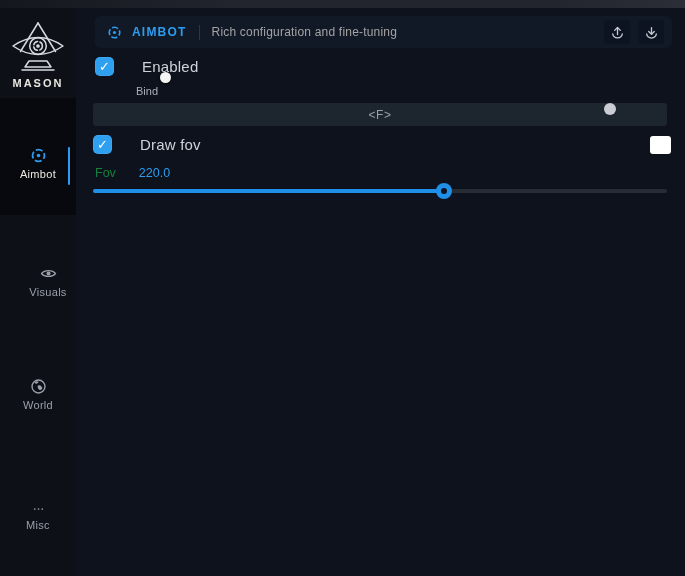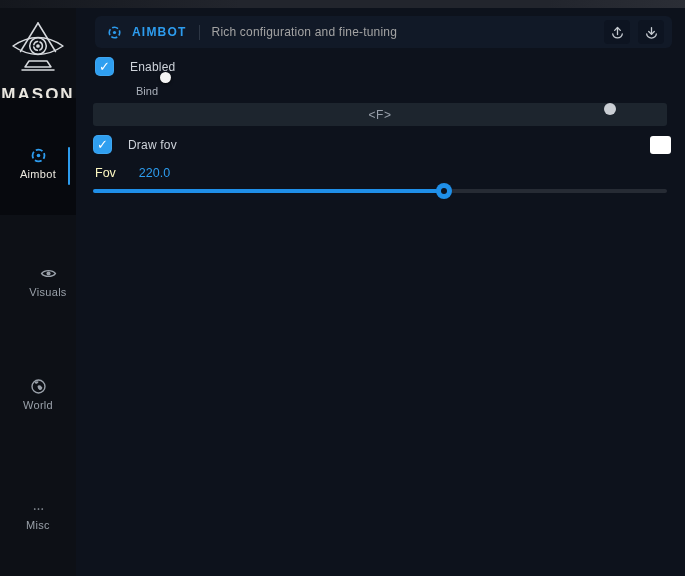--- a/index.html
+++ b/index.html
@@ -8,21 +8,21 @@
   .app { position:absolute; inset:0; width:685px; height:576px; background:#0d121c; }
 
   
   .top-strip { position:absolute; left:0; top:0; width:685px; height:8px;
     background:linear-gradient(90deg,#14171d 0%, #22252d 35%, #22252d 80%, #2b2e36 100%); }
 
   
   .sidebar { position:absolute; left:0; top:8px; width:76px; height:568px; background:#0d1016; }
   .brand { position:absolute; left:0; top:12px; width:76px; text-align:center; }
   .brand svg { display:block; margin:0 auto; }
-  .brand-label { margin-top:11px; font-size:17px; font-weight:bold; letter-spacing:2px; color:#e9e6df; }
+  .brand-label { margin-top:3px; font-size:11px; font-weight:bold; letter-spacing:2px; color:#e9e6df; }
 
   .nav-item { position:absolute; left:0; width:76px; text-align:center; cursor:pointer; }
   .nav-item .ni-icon { display:block; margin:0 auto 4px auto; width:17px; height:17px; color:#9aa1aa; }
   .nav-item .ni-label { font-size:11px; color:#99a0a9; letter-spacing:.3px; }
   .nav-item.active { background:#07090e; height:117px; top:90px; padding-top:49px; }
   .nav-item.active .ni-icon { color:#2d9cee; }
   .nav-item.active .ni-label { color:#ece8df; }
   .accent-bar { position:absolute; right:6px; top:49px; width:2px; height:38px; background:#2d9cee; border-radius:1px; }
 
   
@@ -33,32 +33,32 @@
   .hdr-subtitle { color:#a3a3a3; font-size:12px; letter-spacing:.2px; }
   .hdr-spacer { flex:1; }
   .icon-btn { width:26px; height:24px; border-radius:4px; background:#0d1421; display:flex;
     align-items:center; justify-content:center; color:#c6cbd1; margin-left:8px; cursor:pointer; }
 
   .checkbox-row { position:absolute; display:flex; align-items:center; }
   .checkbox { width:19px; height:19px; border-radius:5px; background:#2f9ff0; position:relative;
     cursor:pointer; box-shadow:0 0 0 1px rgba(255,255,255,.08) inset; }
   .checkbox.checked::after { content:"✓"; position:absolute; left:0; top:0; width:19px; height:19px;
     color:#fff; font-size:13px; line-height:19px; text-align:center; }
-  .checkbox-label { margin-left:16px; font-size:12px; color:#ced3da; letter-spacing:.2px; }
+  .checkbox-label { margin-left:28px; font-size:15px; color:#ced3da; letter-spacing:.2px; }
 
   .field-label { position:absolute; font-size:11px; color:#a9afb9; }
 
   .bind-input { position:absolute; left:93px; top:103px; width:574px; height:23px;
     background:#1d252e; border-radius:3px; display:flex; align-items:center; justify-content:center;
     color:#99a0ab; font-size:12px; letter-spacing:.5px; cursor:pointer; }
 
   .swatch { position:absolute; left:650px; top:136px; width:21px; height:18px; border-radius:3px; cursor:pointer; }
 
   .fov-row { position:absolute; left:95px; top:166px; display:flex; align-items:center; font-size:12.5px; }
-  .fov-name { color:#fef9c3;text-align:center; }
+  .fov-name { color:#15803d;text-align:center; }
   .fov-value { color:#2d9cee; margin-left:23px; }
 
   .slider { position:absolute; left:93px; top:186px; width:574px; height:10px; cursor:pointer; }
   .slider-track { position:absolute; left:0; top:3px; width:100%; height:4px; background:#262b34; border-radius:2px; }
   .slider-fill { position:absolute; left:0; top:3px; height:4px; background:#1f8fe8; border-radius:2px; }
   .slider-handle { position:absolute; top:-3px; width:16px; height:16px; border-radius:50%;
     background:#1f8fe8; }
   .slider-handle::after { content:""; position:absolute; left:5px; top:5px; width:6px; height:6px;
     border-radius:50%; background:#0d121c; }
 

